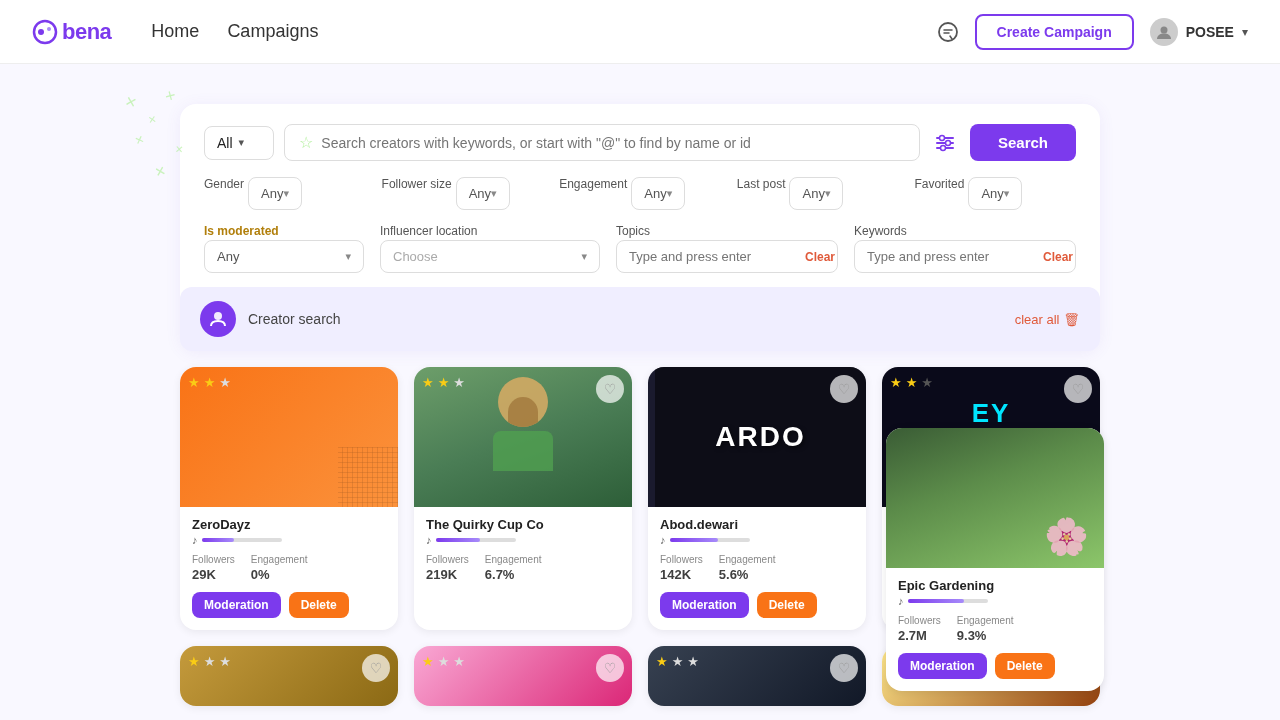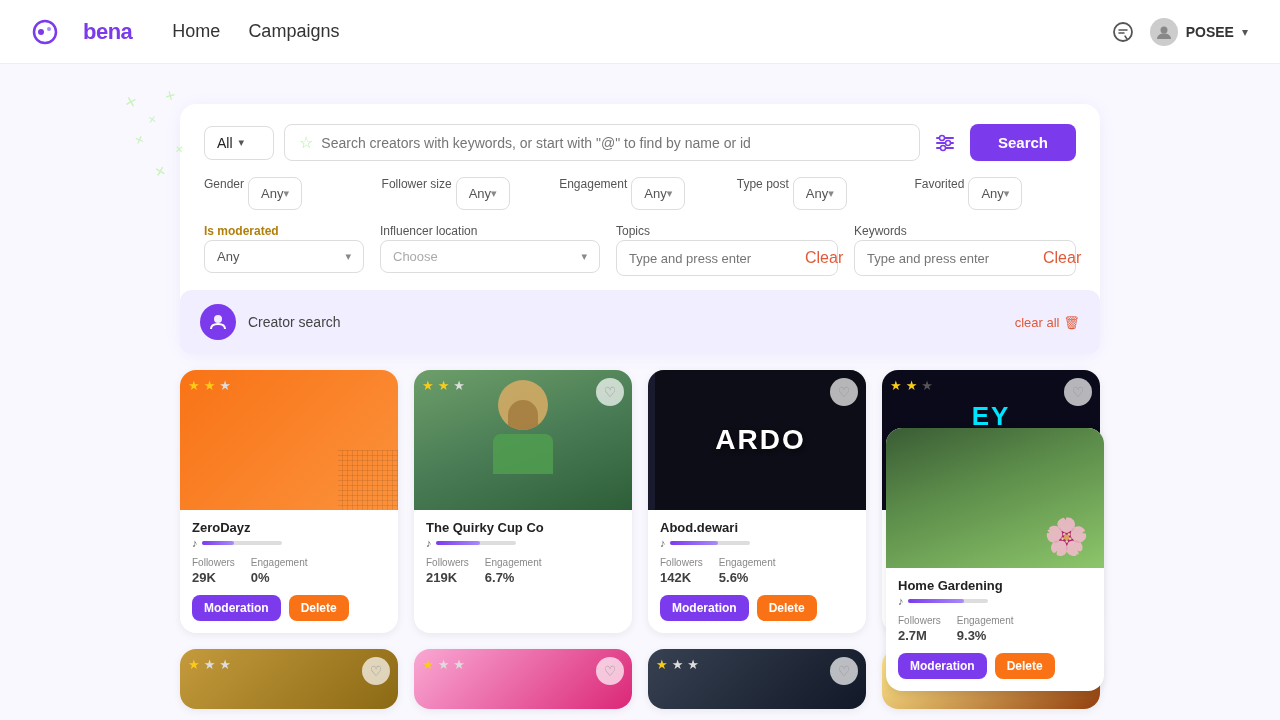--- a/index.html
+++ b/index.html
@@ -10,21 +10,21 @@
       background: #fff;
       display: flex;
       align-items: center;
       padding: 0 32px;
       height: 64px;
       border-bottom: 1px solid #eee;
       position: relative;
       z-index: 10;
     }
     .navbar-logo { display: flex; align-items: center; gap: 4px; margin-right: 40px; }
-    .logo-text { font-size: 22px; font-weight: 700; color: #7c3aed; letter-spacing: -0.5px; margin-left: 21px; }
+    .logo-text { font-size: 22px; font-weight: 700; color: #7c3aed; letter-spacing: -0.5px; }
     .nav-links { display: flex; gap: 28px; }
     .nav-link { font-size: 18px; color: #333; cursor: pointer; text-decoration: none; font-weight: 500; }
     .navbar-right { margin-left: auto; display: flex; align-items: center; gap: 16px; }
     .chat-icon-btn { background: none; border: none; cursor: pointer; display: flex; align-items: center; }
     .create-campaign-btn {
       background: #fff;
       border: 2px solid #7c3aed;
       color: #7c3aed;
       border-radius: 8px;
       padding: 8px 20px;
@@ -176,23 +176,23 @@
       outline: none;
       font-size: 13px;
       color: #aaa;
       flex: 1;
       background: transparent;
     }
     .clear-btn {
       background: none;
       border: none;
       color: #e05a3a;
-      font-size: 16px;
-      cursor: pointer;
-      font-weight: 400;
+      font-size: 12px;
+      cursor: pointer;
+      font-weight: 700;
       white-space: nowrap;
     }
 
     
     .creator-search-bar {
       background: #f0eeff;
       border-radius: 12px;
       padding: 14px 20px;
       display: flex;
       align-items: center;
@@ -348,20 +348,21 @@
     <a class="nav-link">Campaigns</a>
   </div>
   <div class="navbar-right">
     <button class="chat-icon-btn">
       <svg width="22" height="22" viewBox="0 0 22 22" fill="none">
         <circle cx="11" cy="11" r="9" stroke="#555" stroke-width="1.8" fill="none"></circle>
         <path d="M7 9h8M7 12h5" stroke="#555" stroke-width="1.5" stroke-linecap="round"></path>
         <path d="M13 15l2 3" stroke="#555" stroke-width="1.5" stroke-linecap="round"></path>
       </svg>
     </button>
+    <button class="create-campaign-btn">Create Campaign</button>
     <div class="user-menu">
       <div class="user-avatar">
         <svg width="18" height="18" viewBox="0 0 18 18">
           <rect width="18" height="18" fill="#ccc" rx="9"></rect>
           <circle cx="9" cy="7" r="3.5" fill="#888"></circle>
           <path d="M2 16c0-3.5 3-5.5 7-5.5s7 2 7 5.5" fill="#888"></path>
         </svg>
       </div>
       <span class="user-name">POSEE</span>
       <span class="chevron-icon">▾</span>
@@ -422,21 +423,21 @@
           </div>
         </div>
         <div class="filter-group">
           <span class="filter-label">Engagement</span>
           <div class="filter-select">
             <span>Any</span>
             <span class="arrow">▾</span>
           </div>
         </div>
         <div class="filter-group">
-          <span class="filter-label">Type post</span>
+          <span class="filter-label">Last post</span>
           <div class="filter-select">
             <span>Any</span>
             <span class="arrow">▾</span>
           </div>
         </div>
         <div class="filter-group">
           <span class="filter-label">Favorited</span>
           <div class="filter-select">
             <span>Any</span>
             <span class="arrow">▾</span>
@@ -687,21 +688,21 @@
   </div>
 
   <div style="position:absolute;top:364px;right:calc(50% - 480px + 16px);width:218px;background:#fff;border-radius:16px;overflow:hidden;box-shadow:0 2px 8px rgba(0,0,0,0.1);">
     <div style="width:100%;height:140px;background:linear-gradient(160deg,#3a5c35 0%,#5c8c4a 40%,#8cc66a 100%);position:relative;">
 
       <div style="position:absolute;bottom:10px;right:15px;font-size:36px;opacity:0.8;">🌸</div>
       <div style="position:absolute;top:8px;left:8px;">
       </div>
     </div>
     <div class="card-body">
-      <div class="card-name">Home Gardening</div>
+      <div class="card-name">Epic Gardening</div>
       <div class="card-platform">
         <span class="tiktok-icon">♪</span>
         <div class="platform-bar">
             <div class="platform-bar-fill" style="width:70%"></div>
           </div>
       </div>
       <div class="card-stats">
         <div class="stat">
           <span class="stat-label">Followers</span>
           <span class="stat-value">2.7M</span>

